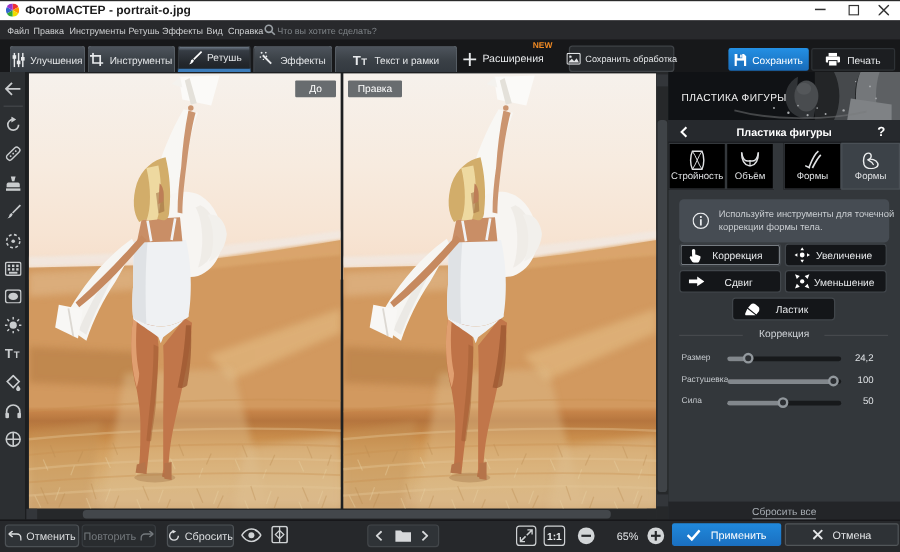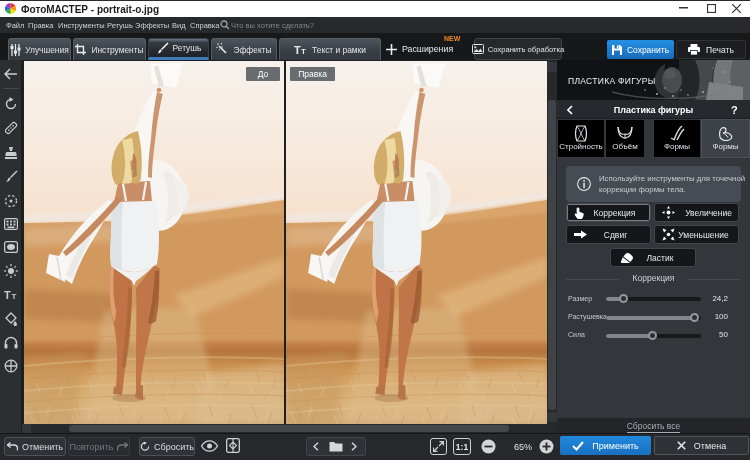--- a/index.html
+++ b/index.html
@@ -440,21 +440,21 @@
         <path d="M4,0.5 C4.8,0.5 5.4,1.1 5.4,1.9 L5.4,5 L6.2,5.2 C6.2,5.2 8.8,5.8 9.4,6.4 C10,7 9.8,8 9.4,9 L8.6,11 C8.3,11.7 7.6,12 6.9,12 L4.5,12 C3.8,12 3.2,11.7 2.8,11.1 L1,8.2 C0.6,7.6 0.8,6.9 1.4,6.6 C1.9,6.3 2.5,6.5 2.8,7 L2.6,1.9 C2.6,1.1 3.2,0.5 4,0.5 Z M3.7,1.9 L3.7,7.8 L2.9,7.8" fill="#fff"></path>
         <path d="M3.6,1.9 L3.6,7.5" stroke="#17191c" stroke-width="0" fill="none"></path>
       </svg>
  <span style="flex:1;text-align:center;margin-right:6px">Коррекция</span>
 </div>
 <div class="tbtn" style="left:654px;top:203px;width:85px">
  <svg style="margin-left:7px" width="13" height="13" viewBox="0 0 13 13">
         <circle cx="6.5" cy="6.5" r="2" fill="#fff"></circle>
         <path d="M6.5,0 L8,2.5 H5 Z M6.5,13 L8,10.5 H5 Z M0,6.5 L2.5,5 V8 Z M13,6.5 L10.5,5 V8 Z" fill="#fff"></path>
       </svg>
- <span style="flex:1;text-align:right;margin-right:6px">Увеличение</span>
+ <span style="flex:1;text-align:center;margin-right:6px">Увеличение</span>
 </div>
 <div class="tbtn" style="left:566px;top:225px;width:85px">
  <svg style="margin-left:7px" width="13" height="9" viewBox="0 0 13 9">
         <path d="M0,3 H7 V0.5 L13,4.5 L7,8.5 V6 H0 Z" fill="#fff"></path>
       </svg>
  <span style="flex:1;text-align:center;margin-right:6px">Сдвиг</span>
 </div>
 <div class="tbtn" style="left:654px;top:225px;width:85px">
  <svg style="margin-left:7px" width="13" height="13" viewBox="0 0 13 13">
         <circle cx="6.5" cy="6.5" r="1.8" fill="#fff"></circle>

